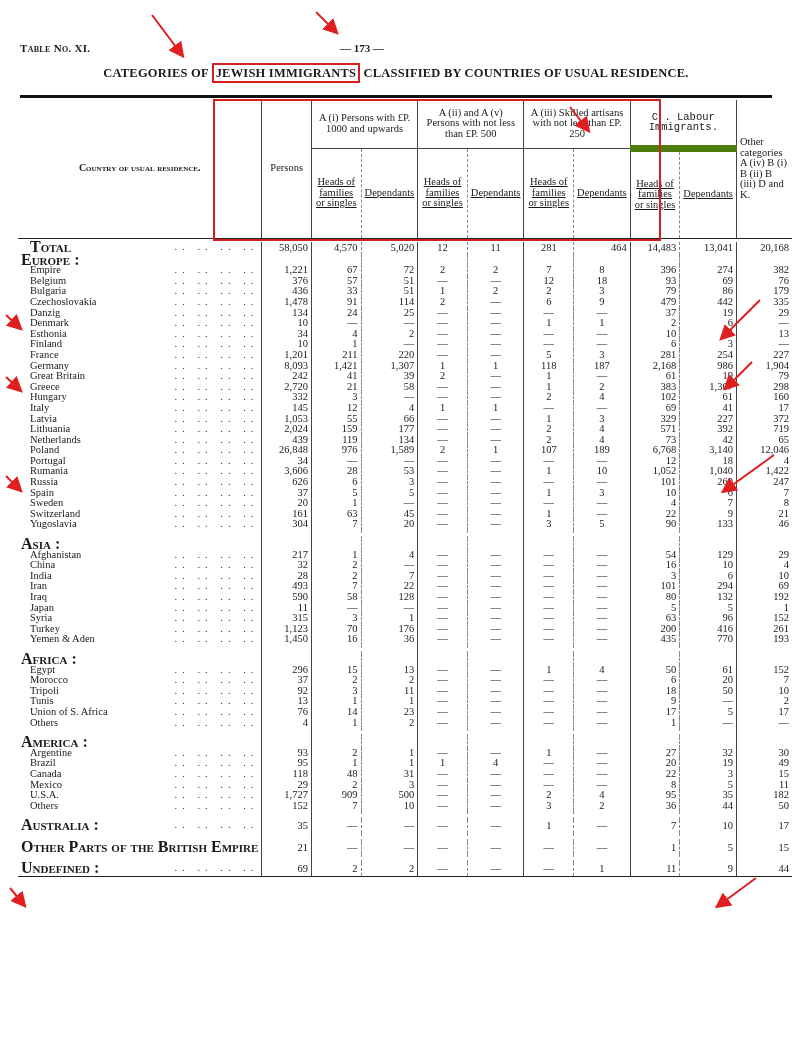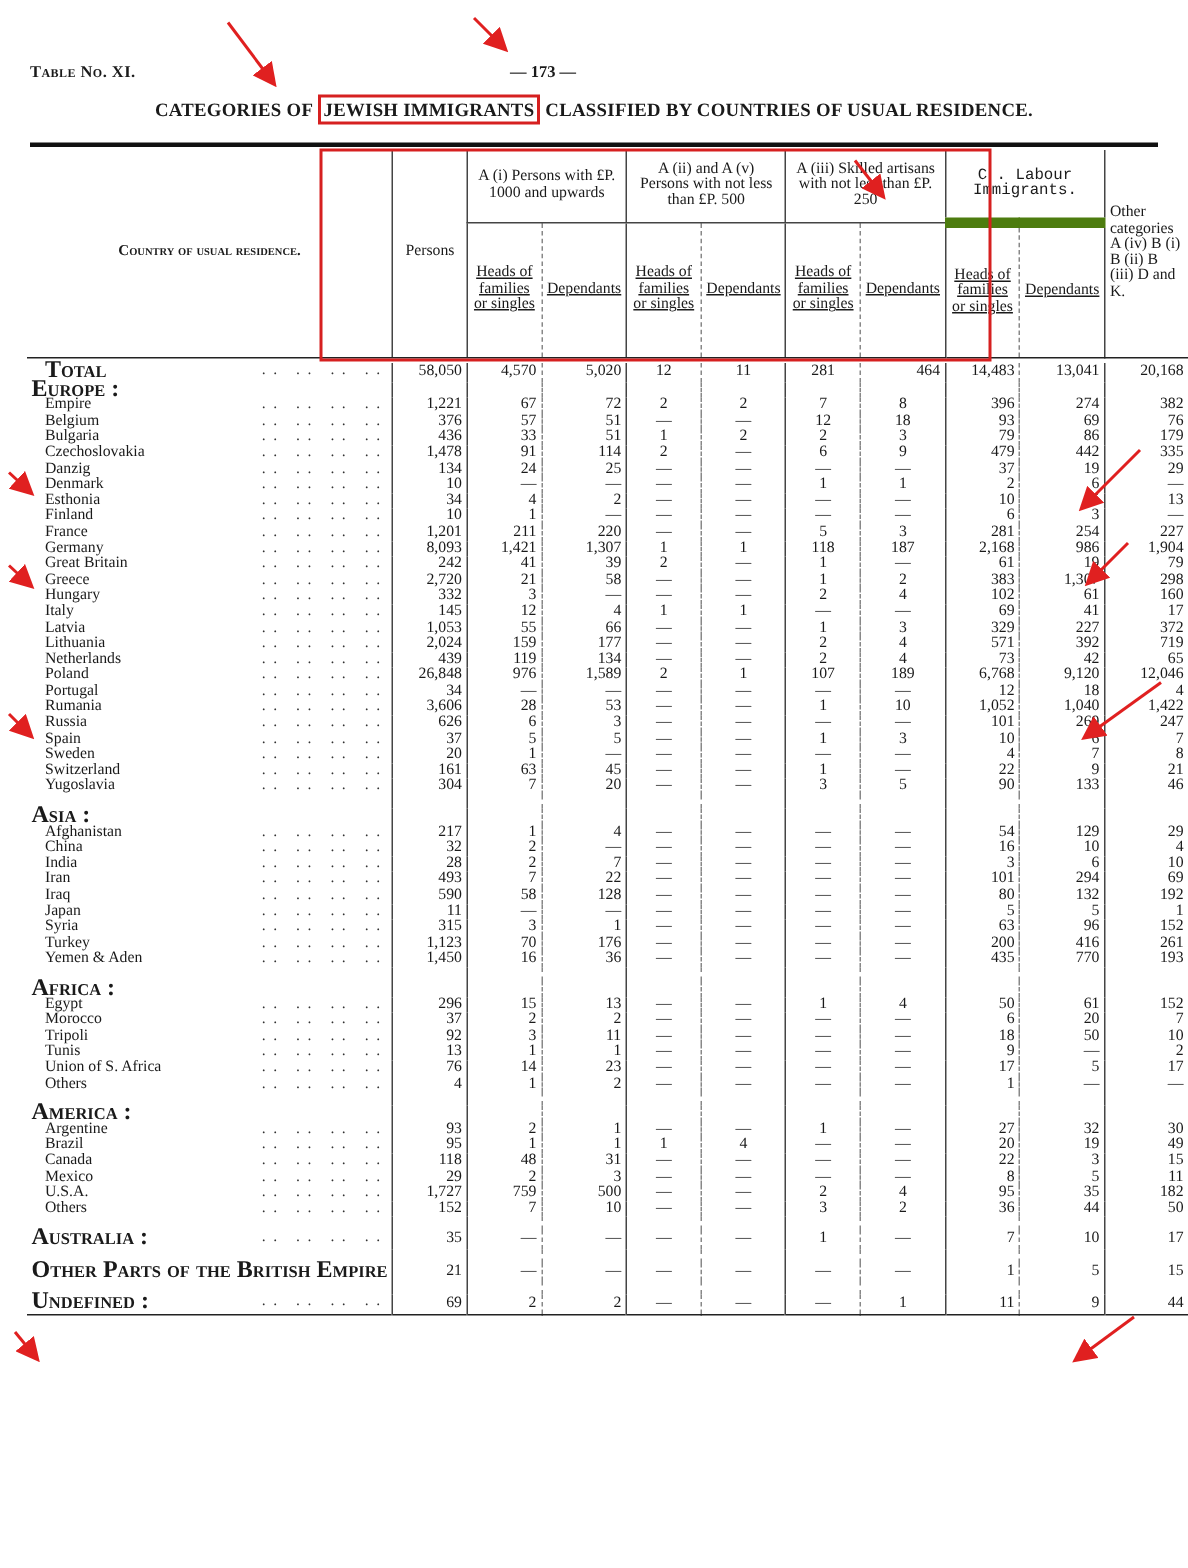--- a/index.html
+++ b/index.html
@@ -312,21 +312,21 @@
       <tr>
         <td class="country indent"><span>Poland</span><span class="dots" style="float: right;">.. .. .. ..</span></td>
         <td class="num c0 vb">26,848</td>
         <td class="num c1 vb">976</td>
         <td class="num c2 vd">1,589</td>
         <td class="num c3 vb" style="text-align: center;">2</td>
         <td class="num c4 vd" style="text-align: center;">1</td>
         <td class="num c5 vb" style="text-align: center;">107</td>
         <td class="num c6 vd" style="text-align: center;">189</td>
         <td class="num c7 vb">6,768</td>
-        <td class="num c8 vd">9,120</td>
+        <td class="num c8 vd">3,140</td>
         <td class="num c9 vb">12,046</td>
       </tr>
       <tr>
         <td class="country indent"><span>Portugal</span><span class="dots" style="float: right;">.. .. .. ..</span></td>
         <td class="num c0 vb">34</td>
         <td class="num c1 vb">—</td>
         <td class="num c2 vd">—</td>
         <td class="num c3 vb" style="text-align: center;">—</td>
         <td class="num c4 vd" style="text-align: center;">—</td>
         <td class="num c5 vb" style="text-align: center;">—</td>
@@ -734,21 +734,21 @@
         <td class="num c4 vd" style="text-align: center;">—</td>
         <td class="num c5 vb" style="text-align: center;">—</td>
         <td class="num c6 vd" style="text-align: center;">—</td>
         <td class="num c7 vb">8</td>
         <td class="num c8 vd">5</td>
         <td class="num c9 vb">11</td>
       </tr>
       <tr>
         <td class="country indent"><span>U.S.A.</span><span class="dots" style="float: right;">.. .. .. ..</span></td>
         <td class="num c0 vb">1,727</td>
-        <td class="num c1 vb">759</td>
+        <td class="num c1 vb">909</td>
         <td class="num c2 vd">500</td>
         <td class="num c3 vb" style="text-align: center;">—</td>
         <td class="num c4 vd" style="text-align: center;">—</td>
         <td class="num c5 vb" style="text-align: center;">2</td>
         <td class="num c6 vd" style="text-align: center;">4</td>
         <td class="num c7 vb">95</td>
         <td class="num c8 vd">35</td>
         <td class="num c9 vb">182</td>
       </tr>
       <tr>

